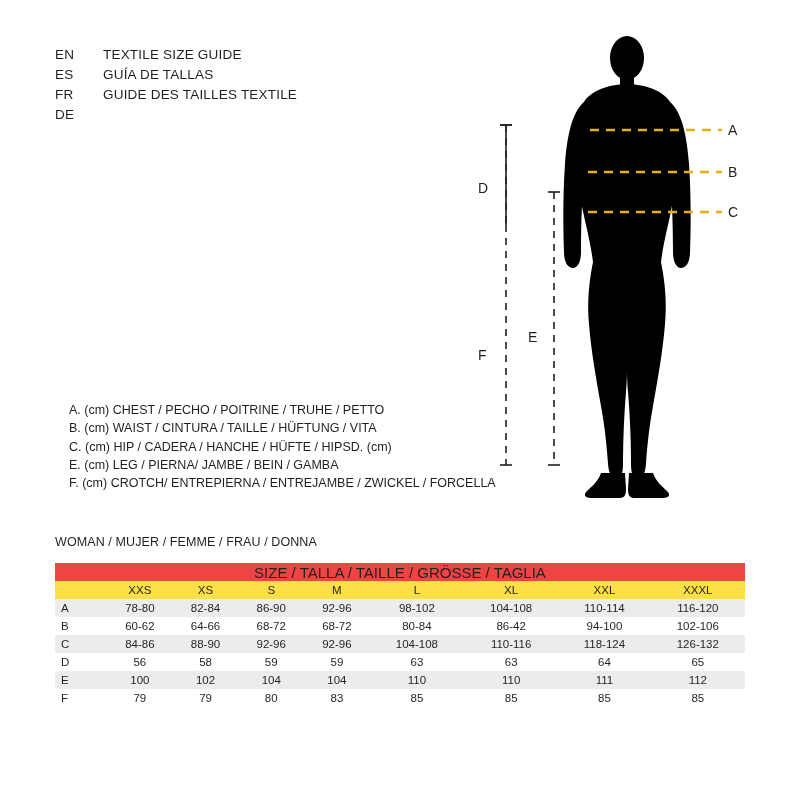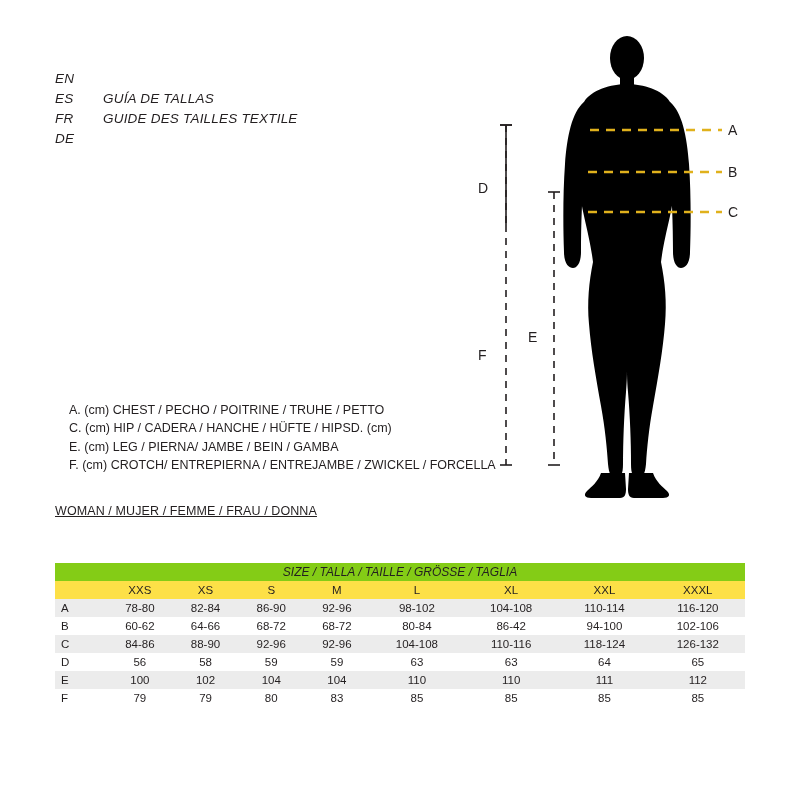--- a/index.html
+++ b/index.html
@@ -13,23 +13,22 @@
     font-family: "Liberation Sans", sans-serif;
     color: #231f20;
     position: relative;
     overflow: hidden;
   }
 
   
   #title-block {
     position: absolute;
     left: 55px;
-    top: 69px;
+    top: 45px;
     width: 430px;
-    font-style: italic;
   }
   .title-row {
     display: flex;
     align-items: baseline;
     height: 20px;
     line-height: 20px;
   }
   .title-lang {
     width: 48px;
     font-size: 13.5px;
@@ -48,24 +47,23 @@
     width: 470px;
   }
   .legend-row {
     font-size: 12.5px;
     line-height: 18.3px;
     white-space: nowrap;
   }
   #gender-row {
     position: absolute;
     left: 55px;
-    top: 504px;
+    top: 535px;
     font-size: 12.5px;
     letter-spacing: .1px;
-    text-decoration: underline;
   }
 
   
   #figure-area {
     position: absolute;
     left: 460px;
     top: 30px;
     width: 320px;
     height: 470px;
   }
@@ -86,56 +84,57 @@
     font-weight: normal;
     text-align: center;
     vertical-align: middle;
   }
   #size-table .rowlabel {
     text-align: left;
     padding-left: 6px;
     width: 46px;
   }
   tr.head-band td {
-    background: #84cc16;
+    background: #ef4444;
     text-align: left;
     padding-left: 6px;
     height: 19px;
-    font-size: 12px;
-    font-style: italic;
+    font-size: 15px;
   }
   tr.cols td {
     background: #fde047;
     height: 19px;
   }
   tr.shade td { background: #ececec; }
   tr.plain td { background: #ffffff; }
 </style>
 </head>
 <body>
 
 <div id="title-block">
   <div class="title-row">
     <span class="title-lang">EN</span>
+    <span class="title-text">TEXTILE SIZE GUIDE</span>
   </div>
   <div class="title-row">
     <span class="title-lang">ES</span>
     <span class="title-text">GUÍA DE TALLAS</span>
   </div>
   <div class="title-row">
     <span class="title-lang">FR</span>
     <span class="title-text">GUIDE DES TAILLES TEXTILE</span>
   </div>
   <div class="title-row">
     <span class="title-lang">DE</span>
   </div>
 </div>
 
 <div id="legend-block">
   <div class="legend-row">A. (cm) CHEST / PECHO / POITRINE / TRUHE / PETTO</div>
+  <div class="legend-row">B. (cm) WAIST / CINTURA / TAILLE / HÜFTUNG / VITA</div>
   <div class="legend-row">C. (cm) HIP / CADERA / HANCHE / HÜFTE / HIPSD. (cm)</div>
   <div class="legend-row">E. (cm) LEG / PIERNA/ JAMBE / BEIN / GAMBA</div>
   <div class="legend-row">F. (cm) CROTCH/ ENTREPIERNA / ENTREJAMBE / ZWICKEL / FORCELLA</div>
 </div>
 
 <div id="gender-row">WOMAN / MUJER / FEMME / FRAU / DONNA</div>
 
 <div id="figure-area">
   <svg width="320" height="470" viewBox="0 0 320 470" xmlns="http://www.w3.org/2000/svg">
 

